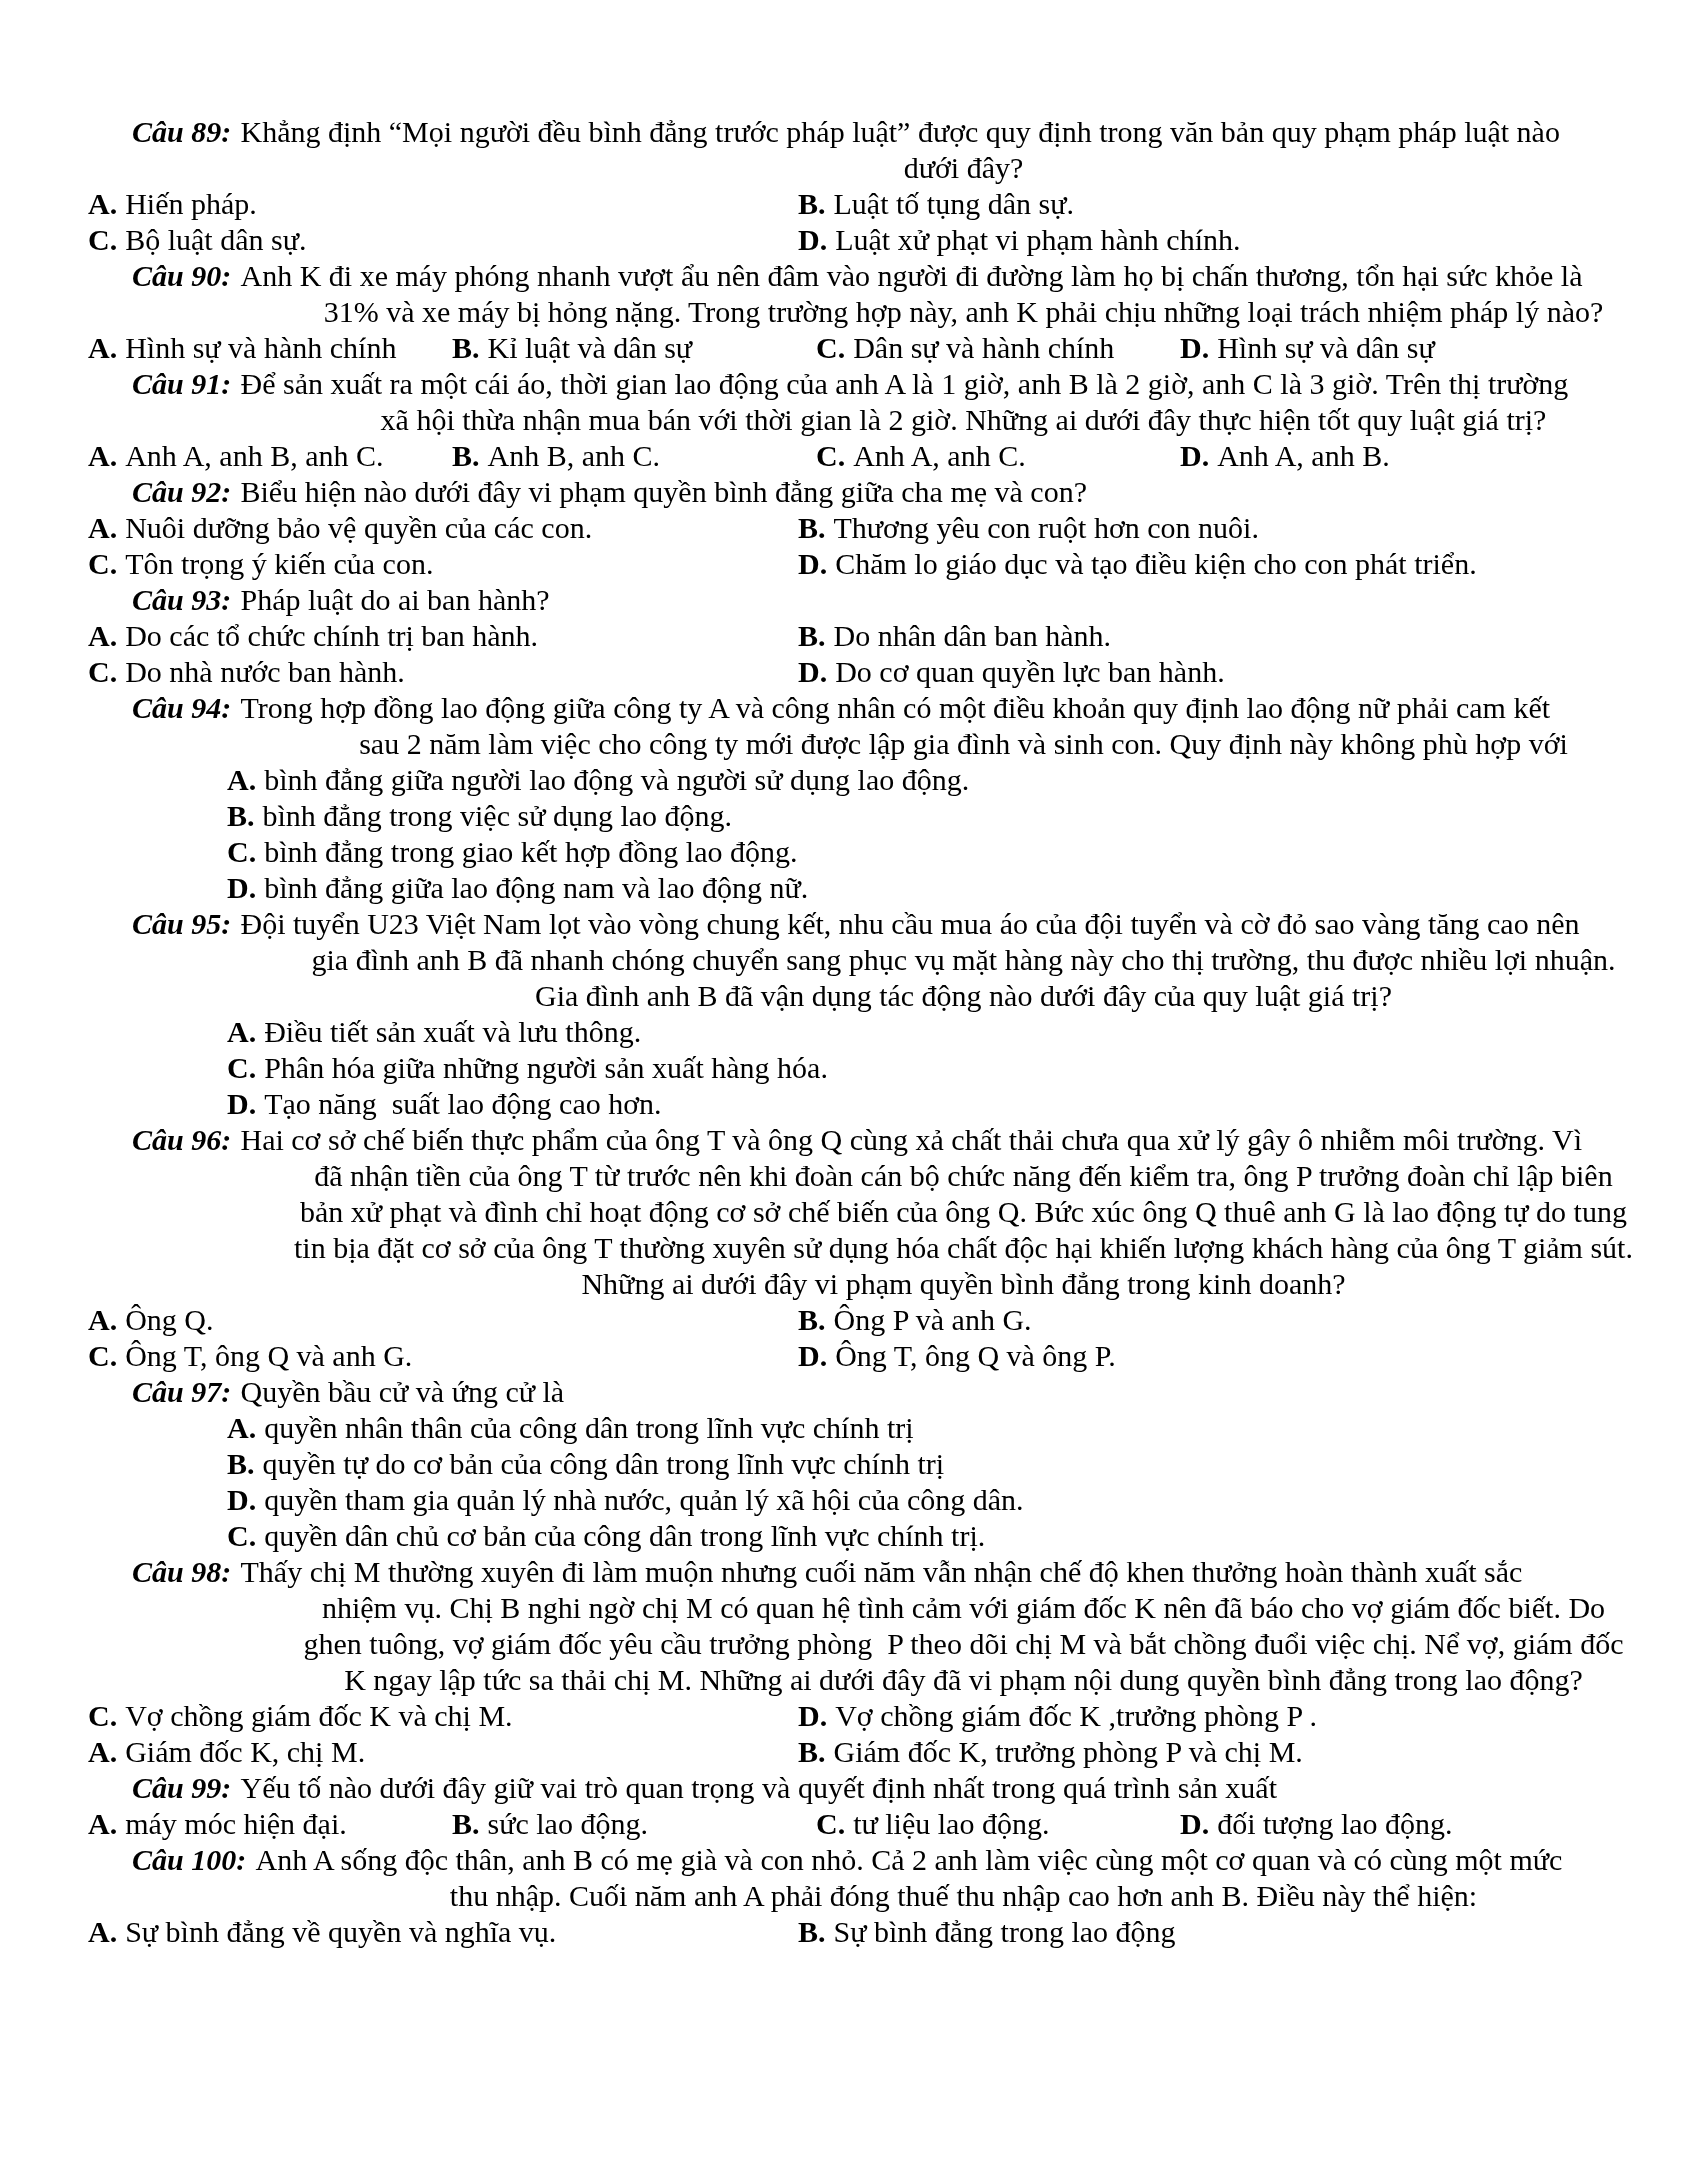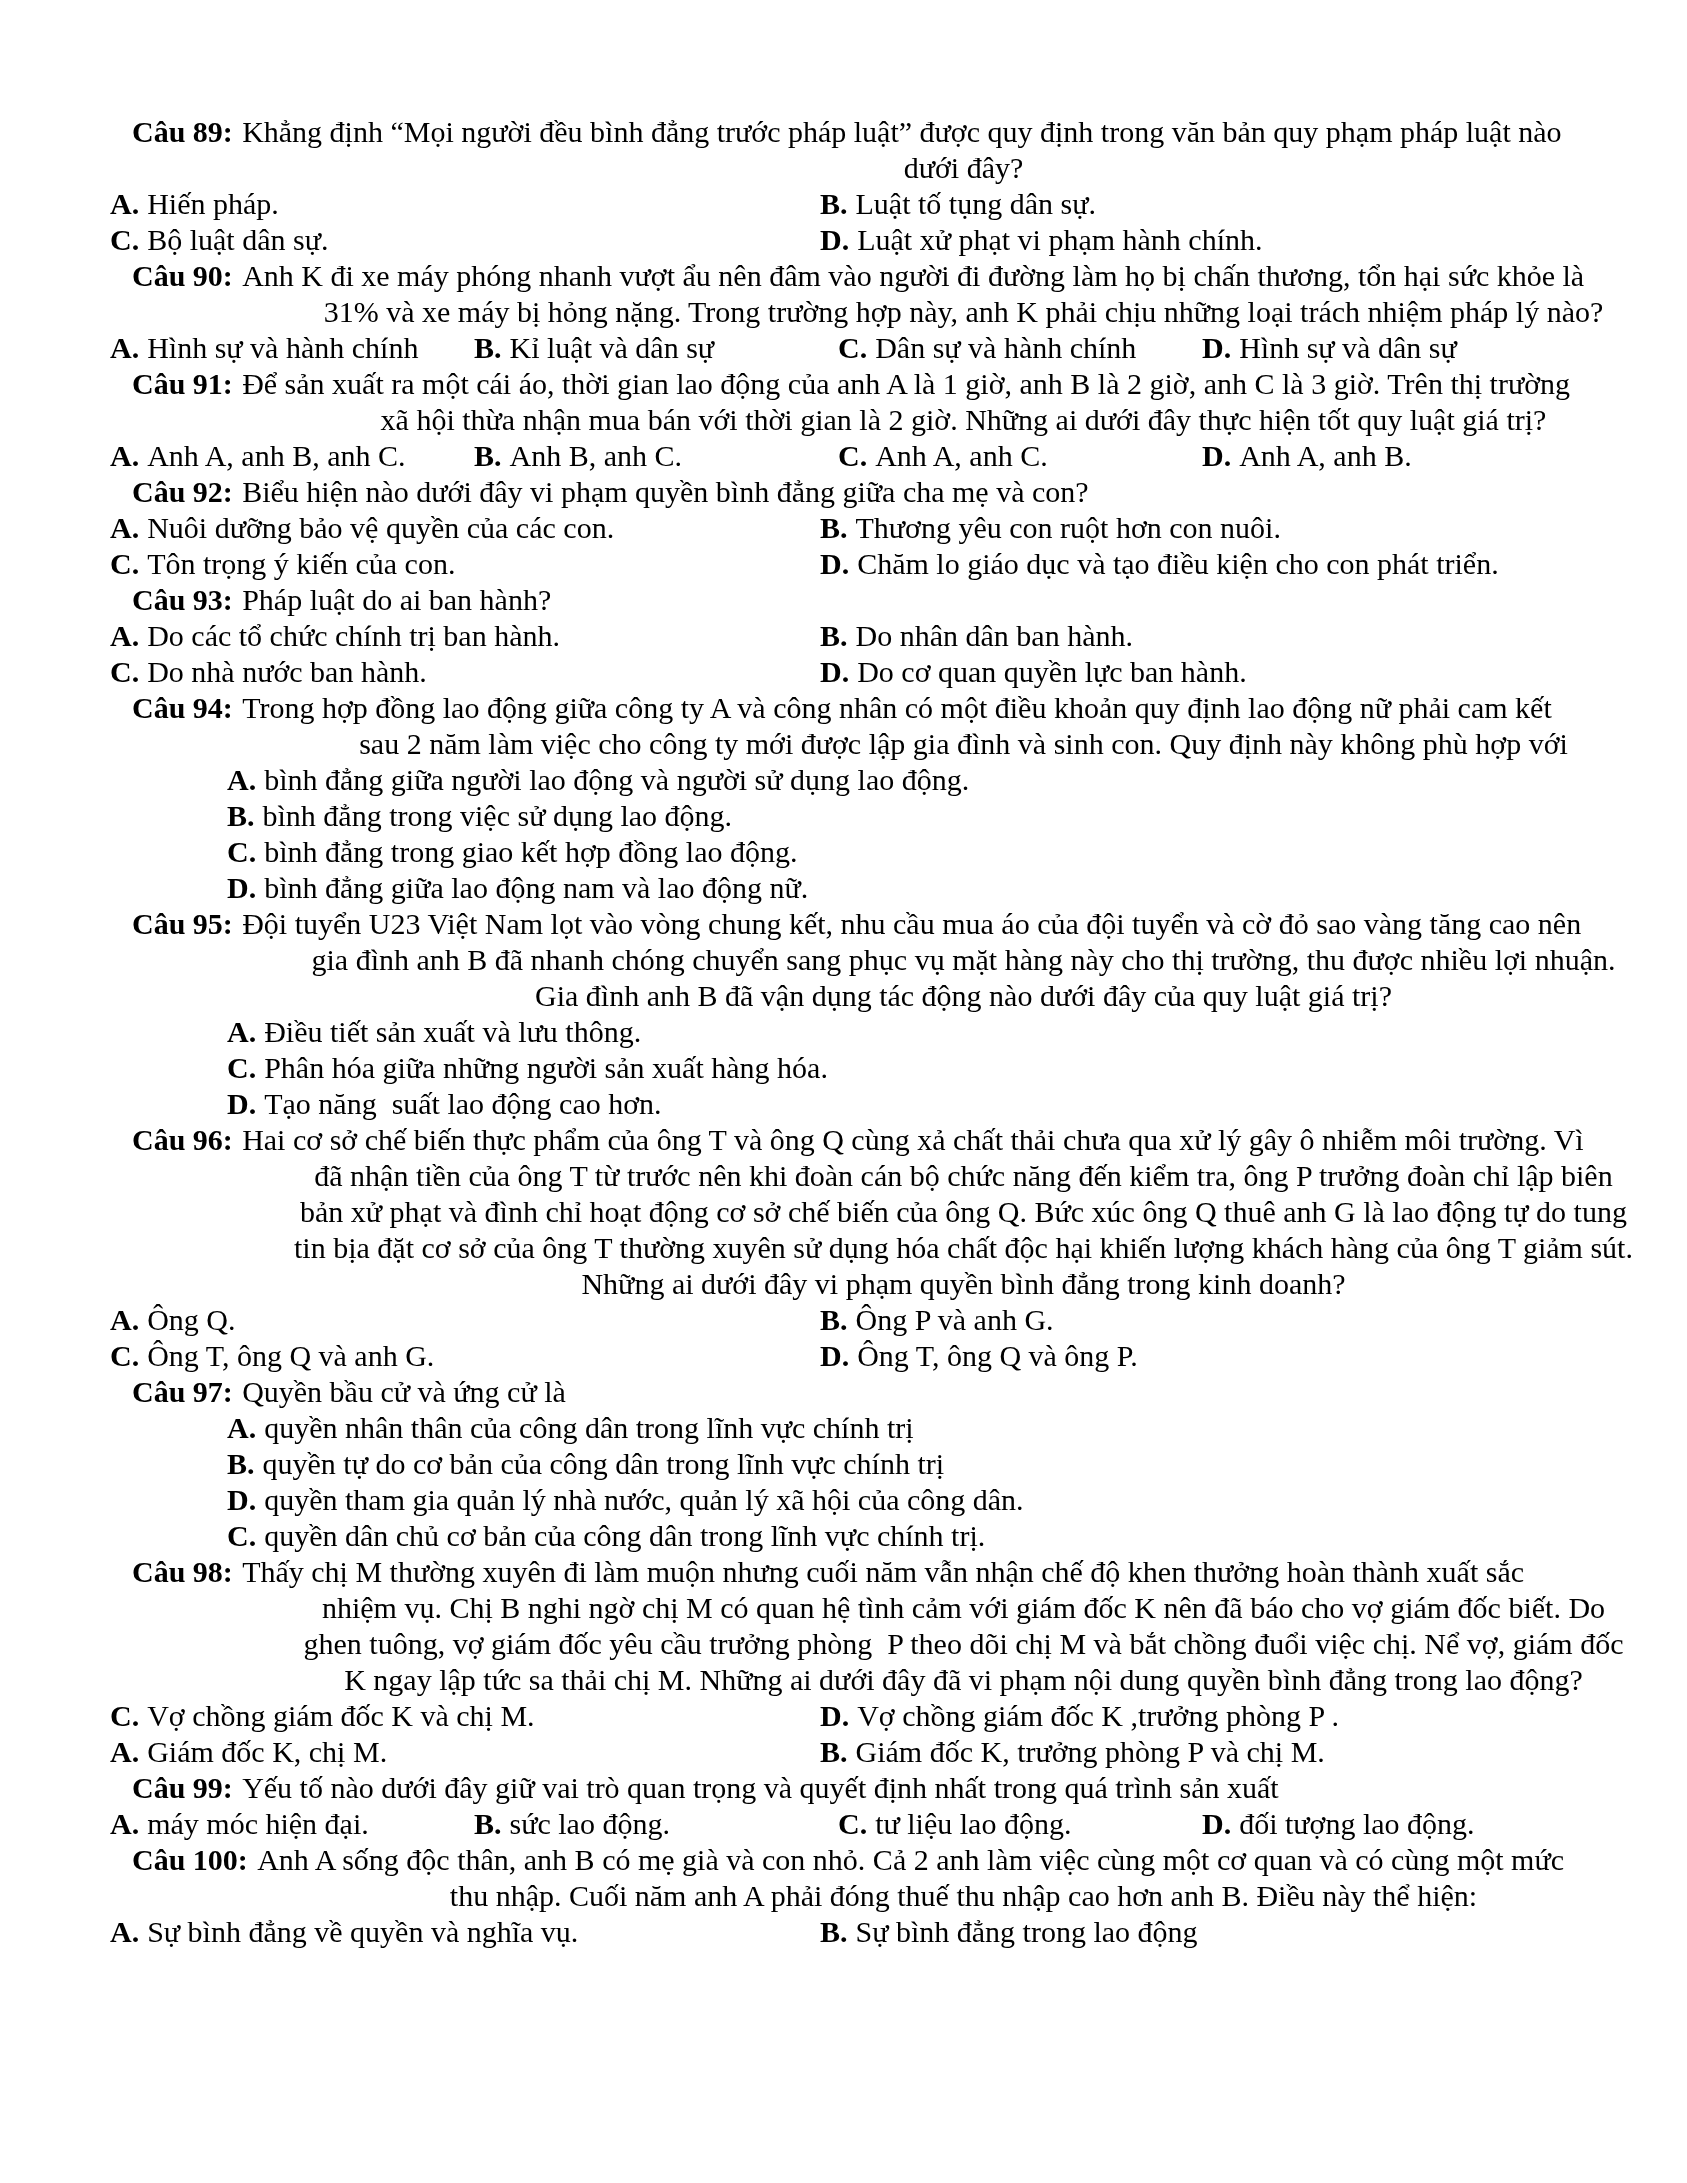--- a/index.html
+++ b/index.html
@@ -11,26 +11,26 @@
     font-size:30px;line-height:36px;
     overflow:hidden;
   }
   #doc{
     position:absolute;top:114px;left:0;width:1687px;
   }
   .line{display:block;line-height:36px;white-space:pre;}
   .q-first{padding-left:132px;}
   .q-cont{padding-left:240px;text-align:center;}
   .opt-line{padding-left:207px;margin-left:20px;}
-  .opt-grid{display:flex;padding-left:110px;align-items:center;}
+  .opt-grid{display:flex;padding-left:88px;align-items:center;}
   .cell{display:block;flex:0 0 auto;white-space:pre;}
   .c-half{width:710px;}
   .c4{width:364px;}
   .c4-last{width:auto;}
-  .q-label{font-weight:bold;margin-right:9.3px;}
+  .q-label{font-weight:bold;margin-right:9.3px;font-style:italic;}
   .opt-label{font-weight:bold;margin-right:8px;}
   .qtext,.opt-text{white-space:pre-wrap;}
 </style>
 </head>
 <body>
 
 <div id="doc">
     <div class="q-block">
       <div class="line q-first"><b class="q-label">Câu 89:</b><span class="qtext">Khẳng định “Mọi người đều bình đẳng trước pháp luật” được quy định trong văn bản quy phạm pháp luật nào</span></div>
       <div class="line q-cont"><span class="qtext">dưới đây?</span></div>

